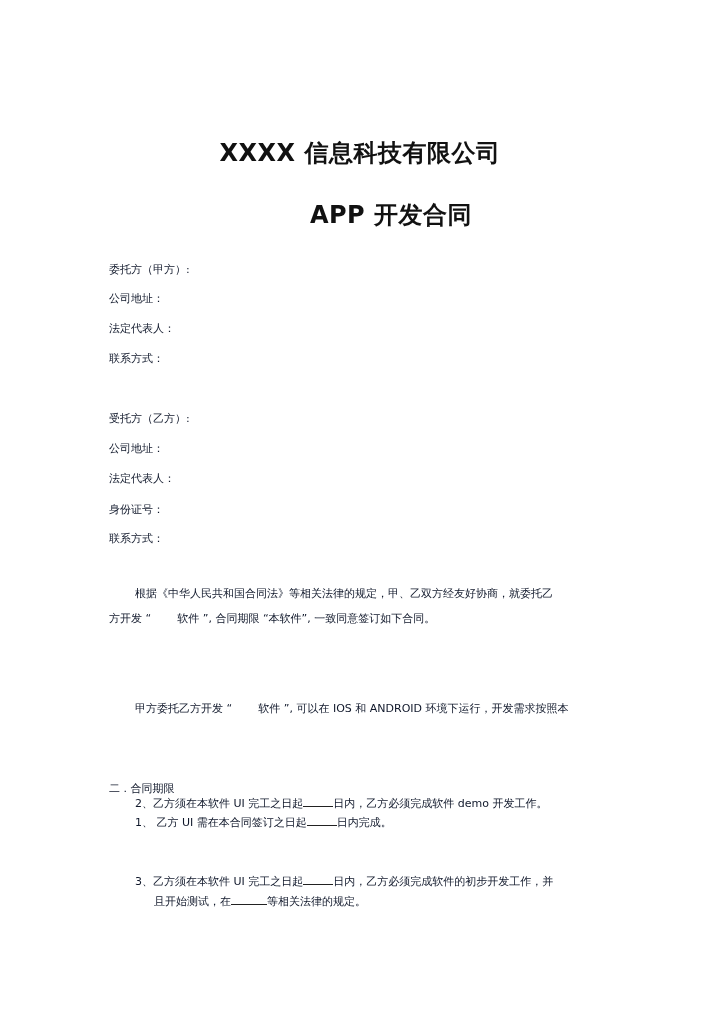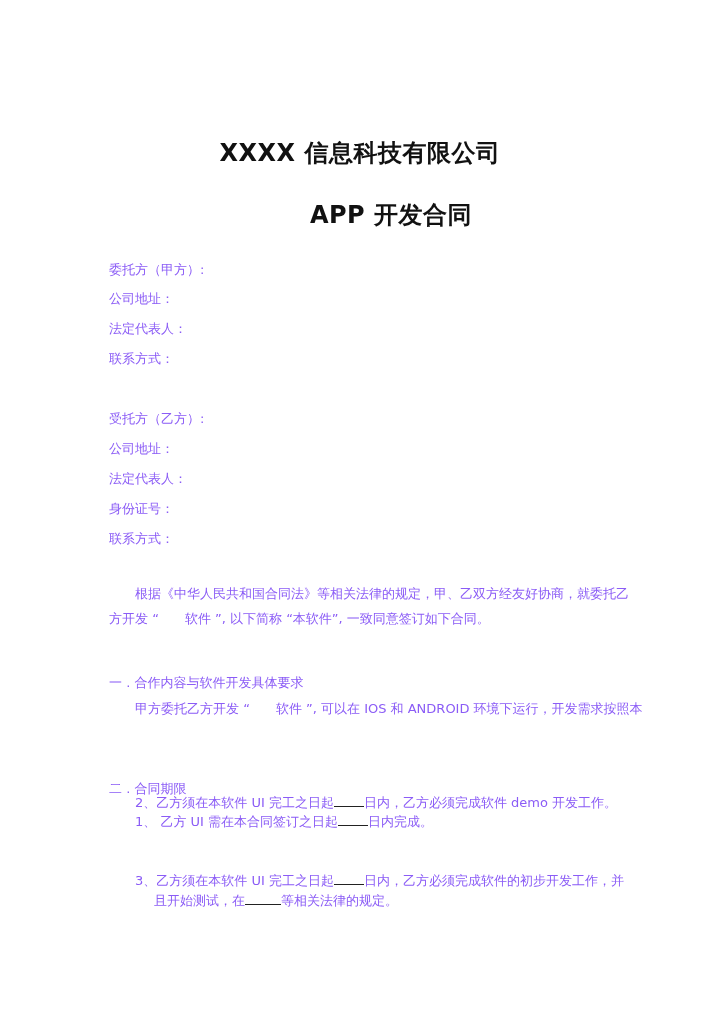--- a/index.html
+++ b/index.html
@@ -29,24 +29,24 @@
       text-align: center;
       font-weight: bold;
       font-size: 24px;
       letter-spacing: 0.5px;
       color: #111;
     }
     .title1 { top: 137px; }
     .title2 { top: 199px; padding-left: 31px; }
     .line {
       position: absolute;
-      font-size: 13px;
+      font-size: 11px;
       line-height: 16px;
       white-space: nowrap;
-      color: #8b5cf6;
+      color: #0f172a;
     }
     .blank {
       display: inline-block;
       border-bottom: 1px solid #222;
       height: 12px;
       vertical-align: baseline;
     }
     .gap {
       display: inline-block;
     }
@@ -65,24 +65,23 @@
   <div class="line" style="left:109px; top:351px;">联系方式：</div>
 
   <div class="line" style="left:109px; top:411px;">受托方（乙方）:</div>
   <div class="line" style="left:109px; top:441px;">公司地址：</div>
   <div class="line" style="left:109px; top:471px;">法定代表人：</div>
   <div class="line" style="left:109px; top:501px;font-family:Liberation Serif, serif;">身份证号：</div>
   <div class="line" style="left:109px; top:531px;">联系方式：</div>
 
   <div class="line" style="left:135px; top:586px;">根据《中华人民共和国合同法》等相关法律的规定，甲、乙双方经友好协商，就委托乙</div>
   <div class="line" style="left:109px; top:611px;">
-    <span>方开发 “</span><span class="gap" style="width:26px;"></span><span>软件 ”, 以下简称 “本软件”, 一致同意签订如下合同。</span>
+    <span>方开发 “</span><span class="gap" style="width:26px;"></span><span>软件 ”, 合同期限 “本软件”, 一致同意签订如下合同。</span>
   </div>
 
-  <div class="line" style="left:109px; top:675px;">一 . 合作内容与软件开发具体要求</div>
   <div class="line" style="left:135px; top:701px;">
     <span>甲方委托乙方开发 “</span><span class="gap" style="width:26px;"></span><span>软件 ”, 可以在 IOS 和 ANDROID 环境下运行，开发需求按照本</span>
   </div>
 
   <div class="line" style="left:109px; top:781px;">二 . 合同期限</div>
 
   <div class="line" style="left:135px; top:813px;">
     <span>1、</span><span> 乙方 UI 需在本合同签订之日起</span><span class="blank" style="width:30px;"></span><span>日内完成。</span>
   </div>
 

